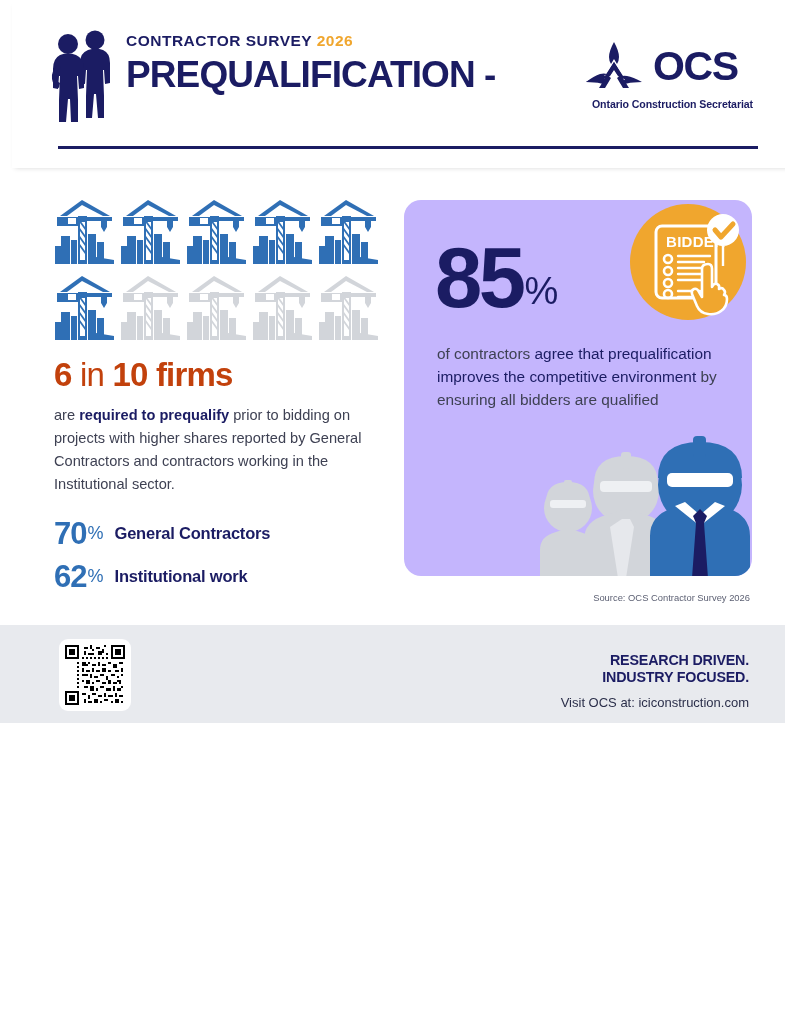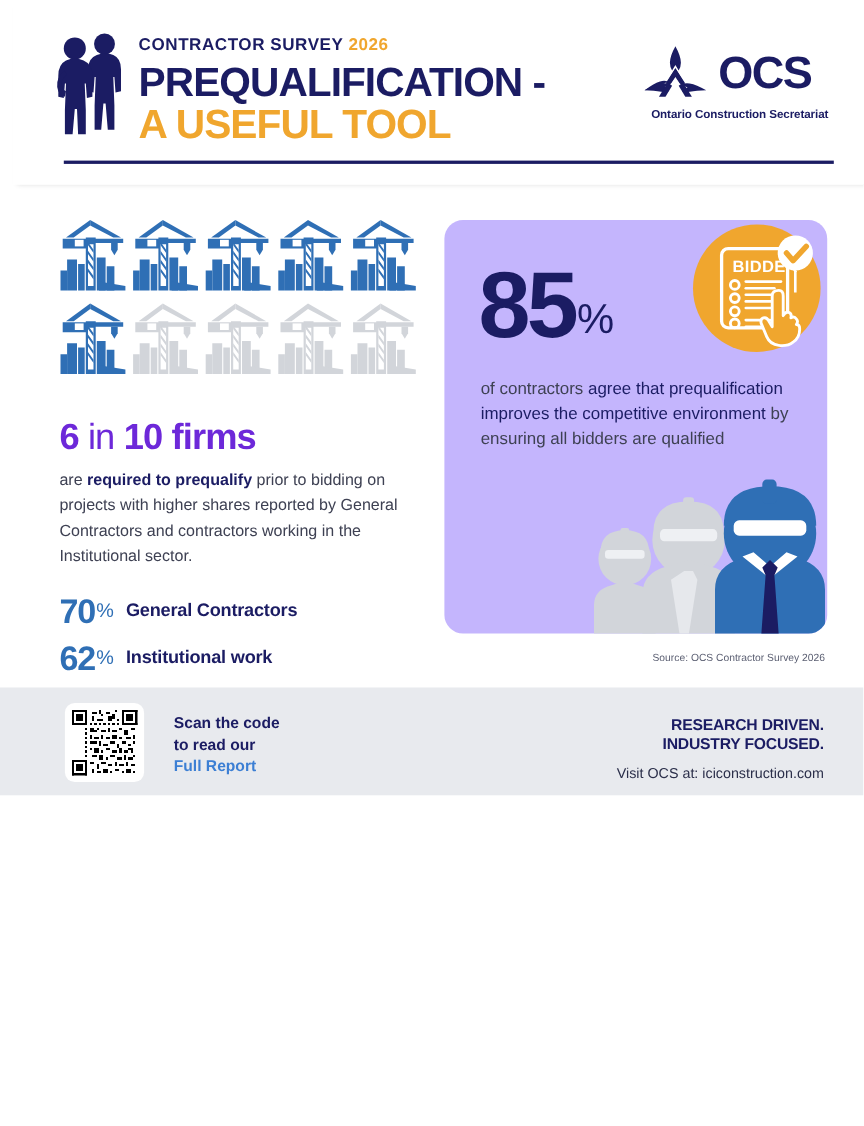--- a/index.html
+++ b/index.html
@@ -33,21 +33,21 @@
   .ocs-row { display: flex; align-items: center; gap: 8px; }
   .ocs-word { font-size: 41px; font-weight: 800; color: #1b1c63; letter-spacing: -1.4px; line-height: 1; }
   .ocs-sub { margin-top: 6px; font-size: 10.6px; font-weight: 700; color: #1b1c63; letter-spacing: -0.1px; text-align: right; }
   .hdr-rule { position: absolute; left: 46px; top: 146px; width: 700px; height: 2.5px; background: #1b1c63; }
 
   
   .left-col { position: absolute; left: 54px; top: 196px; width: 330px; }
   .crane-grid { display: grid; grid-template-columns: repeat(5, 1fr); gap: 6px 4px; width: 326px; }
   .crane { width: 62px; height: 70px; display: block; }
 
-  .bigline { margin-top: 38px; font-size: 33px; color: #6d28d9; line-height: 1; letter-spacing: -0.8px; white-space: nowrap; }
+  .bigline { margin-top: 16px; font-size: 33px; color: #c2410c; line-height: 1; letter-spacing: -0.8px; white-space: nowrap; }
   .bigline b { font-weight: 800; }
   .bigline span.lt { font-weight: 400; }
 
   .body-copy { margin-top: 13px; font-size: 14.6px; line-height: 1.57; color: #3e4153; width: 326px; }
   .body-copy b { color: #1b1c63; font-weight: 700; }
 
   .pct-rows { margin-top: 22px; }
   .pct-row { display: flex; align-items: center; margin-bottom: 12px; }
   .pct-num { font-size: 31px; font-weight: 800; color: #2f6fb5; letter-spacing: -1px; line-height: 1; }
   .pct-sym { font-size: 18px; font-weight: 500; color: #2f6fb5; margin-left: 1px; }
@@ -107,21 +107,20 @@
         <path d="M11 36 q-8 6 -7 15 q1 7 7 9 l1 -5 q-4 -2 -4 -6 q0 -6 5 -9 z"></path>
       </g>
     </svg>
 
     <div class="hdr-text">
       <div class="kicker">
         <span>CONTRACTOR SURVEY</span>
         <span class="yr">2026</span>
       </div>
       <div class="title1">PREQUALIFICATION -</div>
-      <div class="title2">A USEFUL TOOL</div>
     </div>
 
     <div class="ocs-logo">
       <div class="ocs-row">
         <svg width="62" height="52" viewBox="0 0 62 52">
           <g fill="#1b1c63">
             <path d="M31 2 q5 9 5 15 q0 4 -2 7 l-3 -5 l-3 5 q-2 -3 -2 -7 q0 -6 5 -15 z"></path>
             <path d="M31 22 l9 15 l-4 0 l-5 -8 l-5 8 l-4 0 z"></path>
             <path d="M3 44 q8 -6 14 -8 q4 -1 7 0 l-5 3 l5 3 q-3 2 -7 1 q-6 -1 -14 -(-1) z" transform="translate(0,-2)"></path>
             <path d="M3 42 q9 -5 15 -6 q4 -1 7 1 l-5 2.5 l5 3.5 q-3 1.5 -7 0.5 q-6 -1.5 -15 -1.5 z"></path>
@@ -541,25 +540,20 @@
           <rect x="24" y="26" width="2" height="2"></rect>
             <rect x="27" y="27" width="1" height="1"></rect>
           <rect x="8" y="14" width="1" height="1"></rect>
             <rect x="27" y="20" width="1" height="1"></rect>
           <rect x="25" y="17" width="1" height="1"></rect>
             <rect x="10" y="9" width="1" height="1"></rect>
         </g>
       </svg>
     </div>
 
-    <div class="scan-text">
-      <div>Scan the code</div>
-      <div>to read our</div>
-      <div class="blue">Full Report</div>
-    </div>
 
     <div class="foot-right">
       <div class="foot-tag">RESEARCH DRIVEN.</div>
       <div class="foot-tag">INDUSTRY FOCUSED.</div>
       <div class="foot-url">Visit OCS at: iciconstruction.com</div>
     </div>
   </div>
 
 </div>
 

